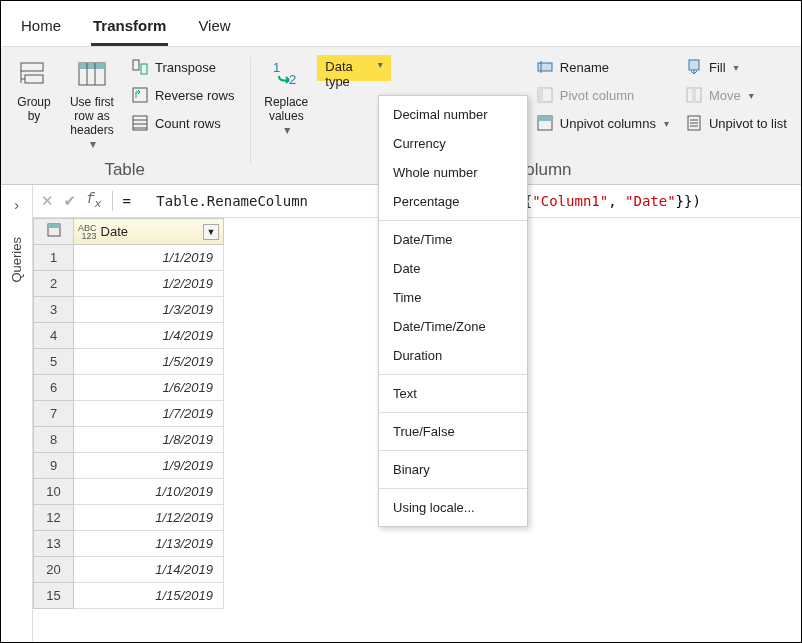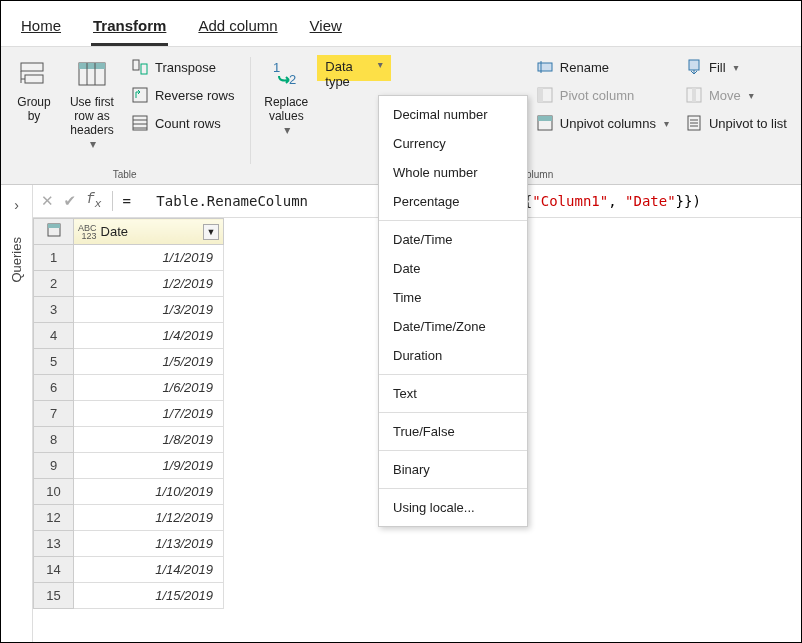--- a/index.html
+++ b/index.html
@@ -13,40 +13,39 @@
     overflow: hidden;
     border: 1px solid #000;
   }
   .tabs {
     display: flex;
     gap: 28px;
     padding: 12px 18px 0 18px;
     font-size: 15px;
     border-bottom: 1px solid #ddd;
     height: 46px;
-    text-decoration: underline;
   }
   .tab { padding: 4px 2px 10px 2px; cursor: pointer; }
   .tab.active { font-weight: 600; border-bottom: 3px solid #333; }
   .ribbon {
     background: #f1f1f1;
     display: flex;
     align-items: stretch;
     height: 138px;
     border-bottom: 1px solid #ccc;
     padding: 6px 0 0 0;
   }
   .group {
     display: flex;
     flex-direction: column;
     align-items: center;
     padding: 0 6px;
   }
   .group-content { display: flex; align-items: flex-start; flex: 1; }
-  .group-label { font-size: 10px; color: #555; text-align: center; padding-bottom: 4px; }
+  .group-label { font-size: 17px; color: #555; text-align: center; padding-bottom: 4px; }
   .bigbtn {
     display: flex;
     flex-direction: column;
     align-items: center;
     justify-content: flex-start;
     padding: 4px 6px;
     min-width: 54px;
     text-align: center;
     cursor: pointer;
   }
@@ -142,21 +141,20 @@
     display:flex; align-items:flex-start; gap:4px; padding: 4px 8px;
     background: #fde047; cursor:pointer; font-size:13px; height:26px;
   }
 </style>
 </head>
 <body>
 
 <div class="tabs">
   <div class="tab">Home</div>
   <div class="tab active">Transform</div>
-  <div class="tab">Add column</div>
   <div class="tab">View</div>
 </div>
 
 <div class="ribbon">
 
   <div class="group">
     <div class="group-content">
       <div class="bigbtn">
         <div class="ic">
           <svg width="30" height="26">
@@ -389,21 +387,21 @@
             </tr>
             <tr>
               <td class="rownum">12</td>
               <td class="cell">1/12/2019</td>
             </tr>
             <tr>
               <td class="rownum">13</td>
               <td class="cell">1/13/2019</td>
             </tr>
             <tr>
-              <td class="rownum">14</td>
+              <td class="rownum">20</td>
               <td class="cell">1/14/2019</td>
             </tr>
             <tr>
               <td class="rownum">15</td>
               <td class="cell">1/15/2019</td>
             </tr>
           </tbody>
       </table>
     </div>
   </div>

